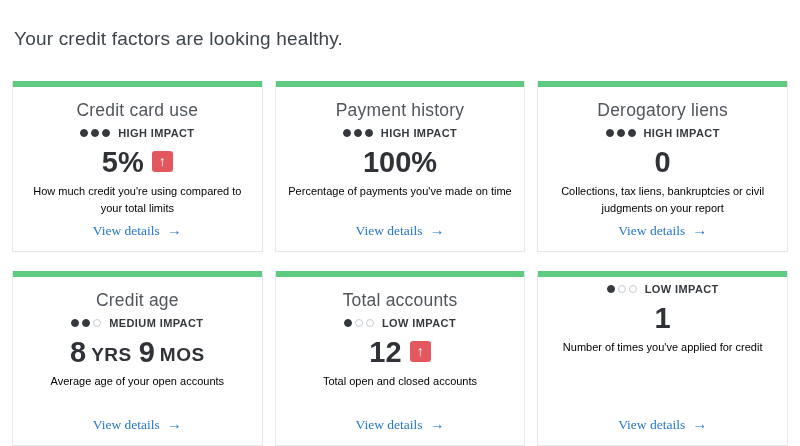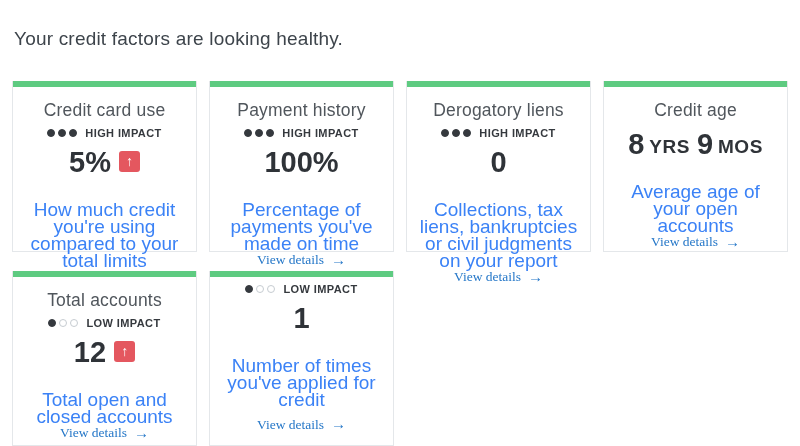--- a/index.html
+++ b/index.html
@@ -14,21 +14,21 @@
   .heading {
     font-size: 19px;
     font-weight: 500;
     color: #3d444b;
     letter-spacing: 0.2px;
     margin: 2px 0 0 2px;
   }
   .grid {
     margin-top: 31px;
     display: grid;
-    grid-template-columns: repeat(4, 1fr);
+    grid-template-columns: repeat(3, 1fr);
     grid-template-rows: 171px 175px;
     gap: 19px 12px;
   }
   .card {
     background: #ffffff;
     border: 1px solid #e4e7ea;
     border-top: none;
     display: flex;
     flex-direction: column;
     align-items: center;
@@ -92,24 +92,24 @@
     margin-left: 8px;
     display: inline-flex;
     align-items: center;
     justify-content: center;
     color: #ffffff;
     font-size: 14px;
     font-weight: 700;
     transform: translateY(-1px);
   }
   .card-desc {
-    margin-top: 22px;
-    font-size: 19px;
+    margin-top: 4px;
+    font-size: 11px;
     line-height: 17px;
-    color: #3b82f6;
+    color: #000000;
     padding: 0 12px;
     max-width: 252px;
   }
   .card-link {
     margin-top: auto;
     margin-bottom: 12px;
     font-size: 13.5px;
     text-decoration: none;
     display: inline-flex;
     align-items: center;
@@ -189,20 +189,28 @@
       <div class="card-desc">Collections, tax liens, bankruptcies or civil judgments on your report</div>
       <a class="card-link link" style="color: rgb(37, 119, 200);">
           <span>View details</span>
           <span class="arrow">→</span>
         </a>
     </div>
 
     <div class="card">
       <div class="accent-bar accent" style="background: rgb(94, 203, 129);"></div>
       <div class="card-title">Credit age</div>
+      <div class="impact-row">
+        <span class="dots" style="display:inline-flex;gap:3px;">
+            <span class="dot filled"></span>
+            <span class="dot filled"></span>
+            <span class="dot"></span>
+          </span>
+        <span class="impact-label">MEDIUM IMPACT</span>
+      </div>
       <div class="value-row">
         <span>8</span>
         <span class="value-unit">YRS</span>
         <span>9</span>
         <span class="value-unit">MOS</span>
       </div>
       <div class="card-desc">Average age of your open accounts</div>
       <a class="card-link link" style="color: rgb(37, 119, 200);">
           <span>View details</span>
           <span class="arrow">→</span>

